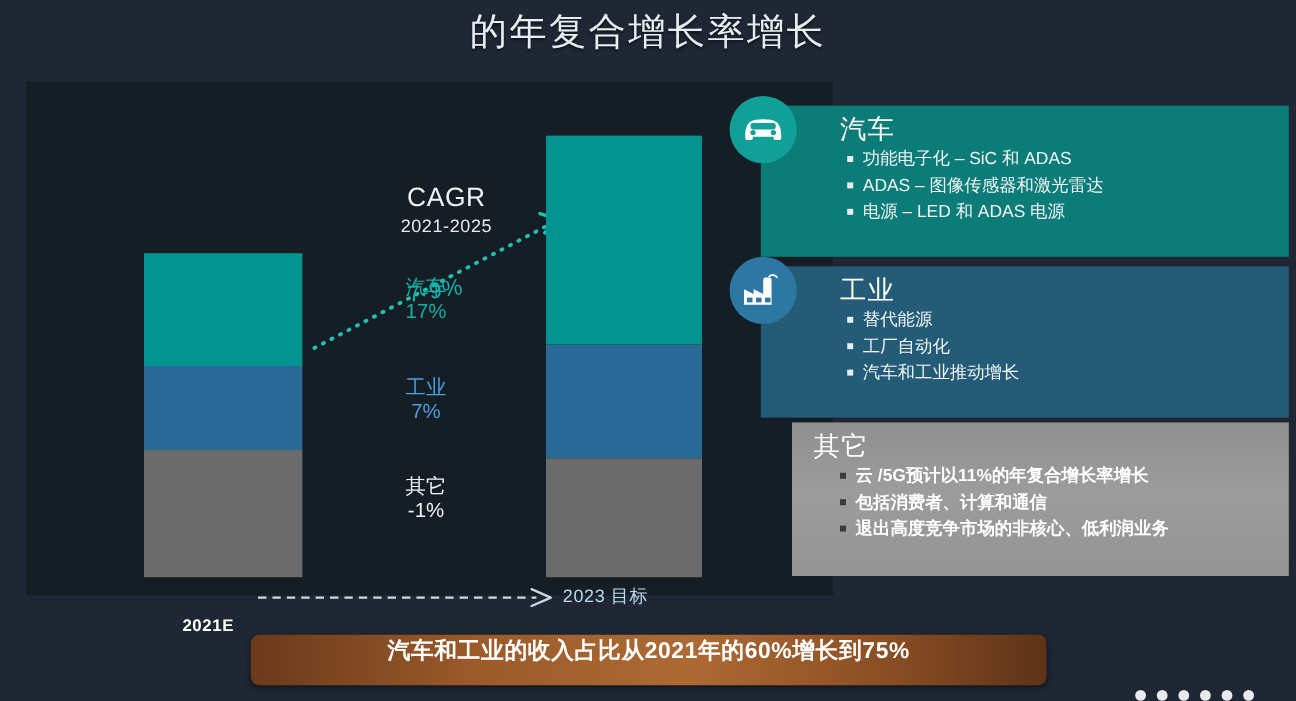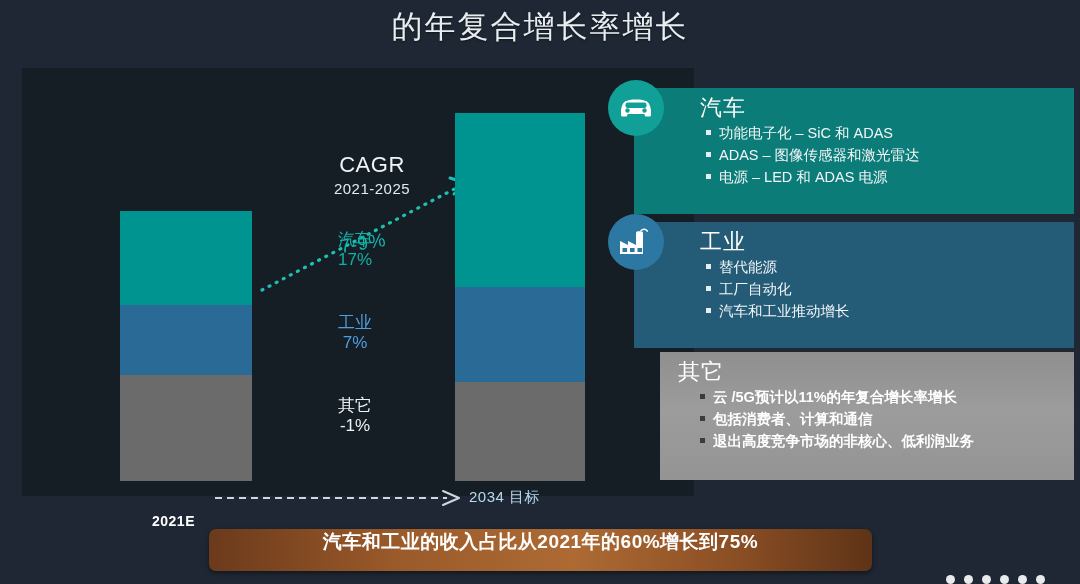--- a/index.html
+++ b/index.html
@@ -147,21 +147,21 @@
   <div class="seg-label lb-oth">
     <span class="nm">其它</span>
     <span class="vl">-1%</span>
   </div>
 
   <div class="axis-left">2021E</div>
   <svg class="axis-arrow" viewBox="0 0 250 20">
     <line x1="0" y1="10" x2="232" y2="10" stroke="#cdd7de" stroke-width="2" stroke-dasharray="7 5"></line>
     <path d="M228 3 L244 10 L228 17" fill="none" stroke="#cdd7de" stroke-width="2" stroke-linecap="round" stroke-linejoin="round"></path>
   </svg>
-  <div class="axis-right">2034 目标</div>
+  <div class="axis-right">2023 目标</div>
 
   <div class="callout" id="box-auto">
     <div class="badge">
       <svg width="38" height="26" viewBox="0 0 38 26" fill="#ffffff">
         <path d="M4 17c0-5 2-9 4-10.4C10.4 5 14 4.4 19 4.4S27.6 5 30 6.6C32 8 34 12 34 17v3a1.6 1.6 0 0 1-1.6 1.6h-3.2A1.6 1.6 0 0 1 27.6 20v-1H10.4v1a1.6 1.6 0 0 1-1.6 1.6H5.6A1.6 1.6 0 0 1 4 20z"></path>
         <rect x="8.5" y="7.5" width="21" height="5.4" rx="2" fill="#11a097"></rect>
         <circle cx="10.5" cy="15.5" r="2.2" fill="#11a097"></circle>
         <circle cx="27.5" cy="15.5" r="2.2" fill="#11a097"></circle>
       </svg>
     </div>

